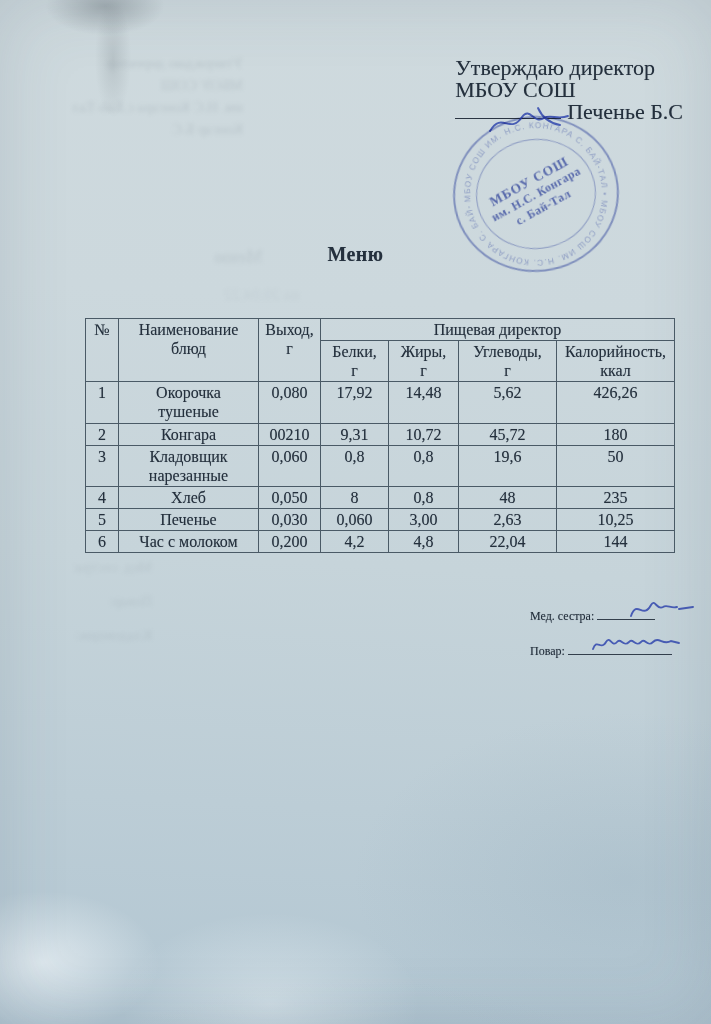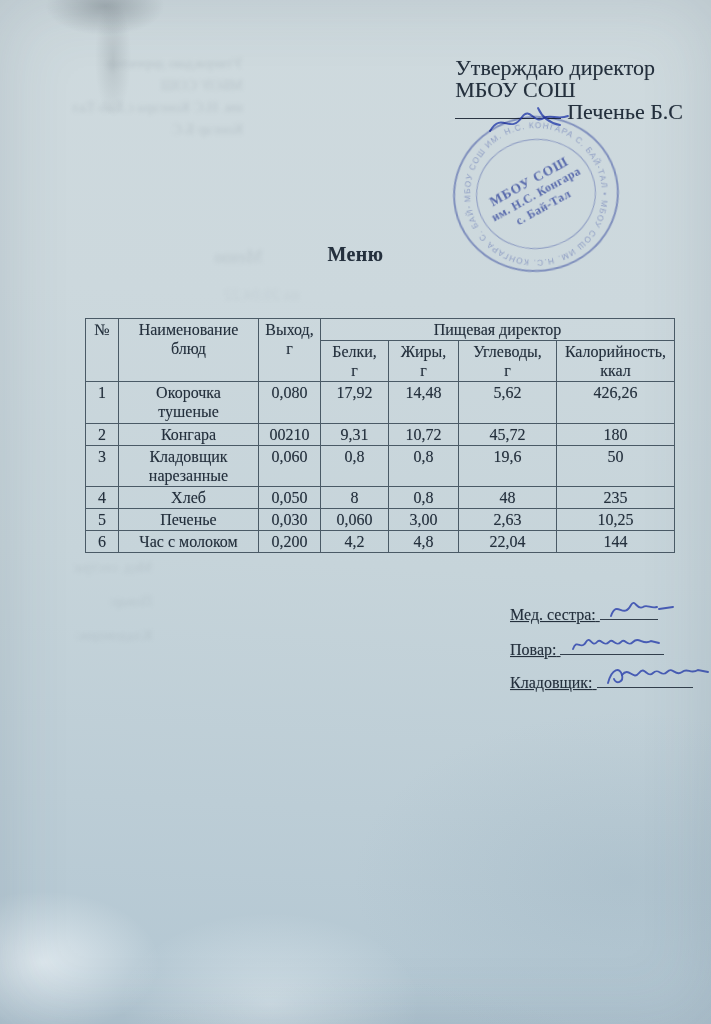--- a/index.html
+++ b/index.html
@@ -50,21 +50,21 @@
   thead tr:nth-child(1){height:22px;}
   thead tr:nth-child(2){height:38px;}
   tbody tr:nth-child(1){height:42px;}
   tbody tr:nth-child(2){height:22px;}
   tbody tr:nth-child(3){height:41px;}
   tbody tr:nth-child(4){height:22px;}
   tbody tr:nth-child(5){height:21px;}
   tbody tr:nth-child(6){height:22px;}
 
   
-  .sig-row{position:absolute;left:510px;font-size:16px;white-space:nowrap;text-decoration:underline;}
+  .sig-row{position:absolute;left:530px;font-size:12px;white-space:nowrap;}
   .sig-row .sline{display:inline-block;height:13px;border-bottom:1.4px solid #333f4c;vertical-align:baseline;}
   .sig-svg{position:absolute;pointer-events:none;}
   .ink{stroke:#3a4fb0;stroke-width:1.9;fill:none;stroke-linecap:round;opacity:0.9;}
 
   
   .bleed{position:absolute;transform:scaleX(-1);filter:blur(2px);color:#76828c;font-size:15px;line-height:22px;}
   .bleed-header{left:28px;top:52px;width:215px;opacity:0.22;text-align:left;}
   .bleed-title{left:214px;top:246px;font-size:18px;font-weight:bold;opacity:0.13;}
   .bleed-date{left:224px;top:284px;font-size:16px;opacity:0.10;}
   .bleed-sigs{left:72px;top:556px;opacity:0.16;filter:blur(2.3px);}
@@ -218,22 +218,14 @@
       <path class="ink" d="M53,13 L67,11"></path>
     </svg>
   </div>
   <div class="sig-row doc-text" style="top:641px;">
     <span>Повар:</span>
     <span class="sline" style="width:104px;"></span>
     <svg class="sig-svg" style="left:58px;top:-9px;" width="96" height="26" viewBox="0 0 96 26">
       <path class="ink" d="M5,17 C9,6 13,19 18,10 C22,3 24,16 29,10 C33,5 35,16 41,10 C45,5 47,16 53,10 C57,5 59,16 65,10 C71,4 75,14 83,9 L91,11"></path>
     </svg>
   </div>
-  <div class="sig-row doc-text" style="top:674px;">
-    <span>Кладовщик:</span>
-    <span class="sline" style="width:96px;"></span>
-    <svg class="sig-svg" style="left:92px;top:-12px;" width="112" height="30" viewBox="0 0 112 30">
-      <path class="ink" d="M6,21 C10,6 18,5 20,13 C22,20 14,23 12,17"></path>
-      <path class="ink" d="M20,13 C27,4 31,19 37,11 C43,3 45,17 51,11 C57,5 59,16 65,10 C71,4 73,15 80,10 C86,5 88,13 96,8 L106,10"></path>
-    </svg>
-  </div>
 
 </div>
 
 </body></html>

